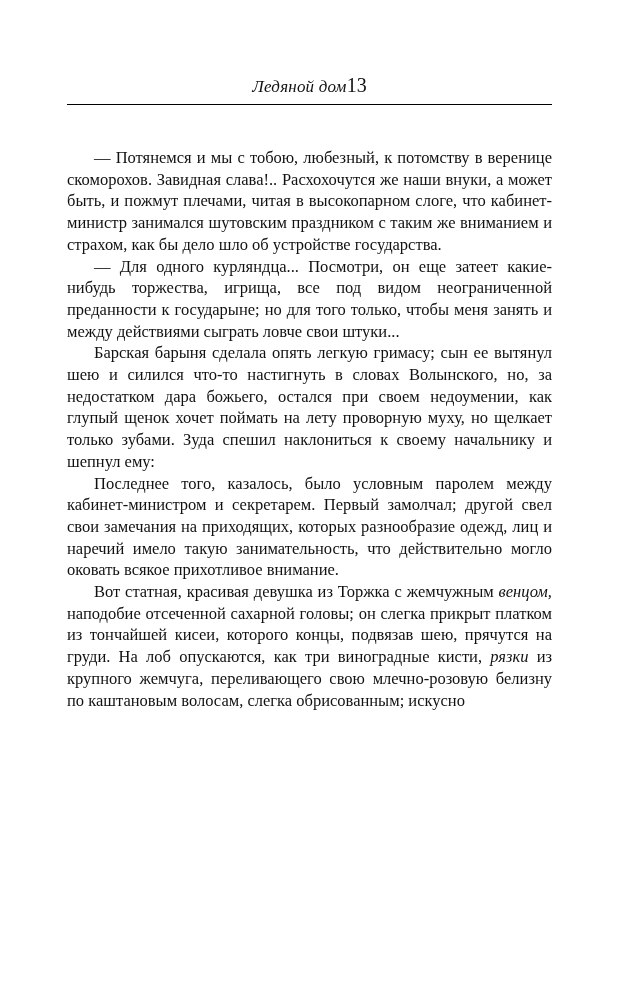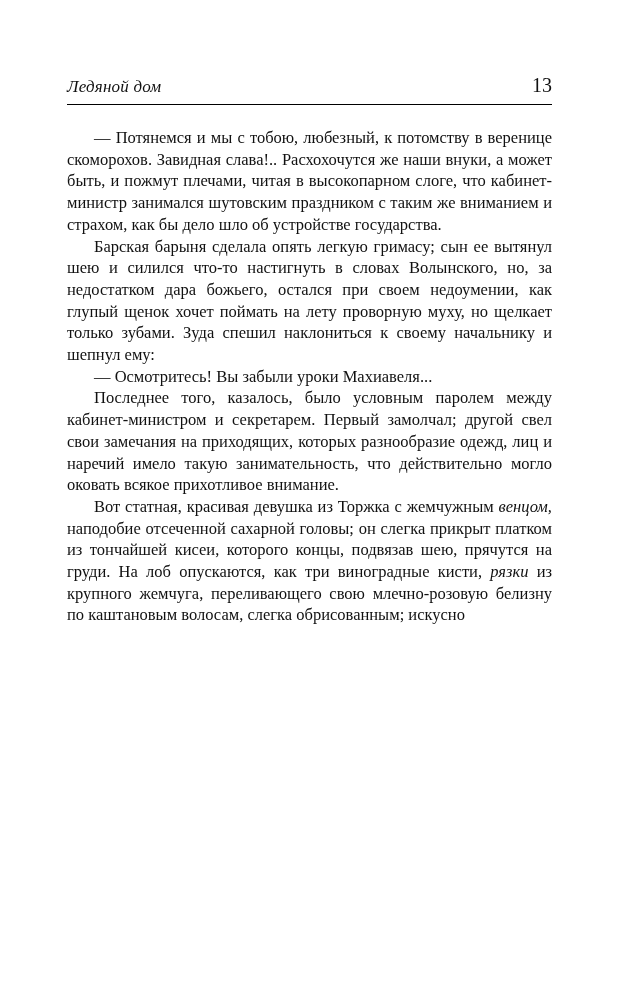--- a/index.html
+++ b/index.html
@@ -16,36 +16,36 @@
     }
     .page {
       box-sizing: border-box;
       width: 618px;
       height: 1000px;
       padding: 74px 66px 0 67px;
       background: #ffffff;
     }
     .running-header {
       display: flex;
-      justify-content: space-between;
+      justify-content: center;
       align-items: baseline;
       border-bottom: 1.2px solid #000000;
       padding-bottom: 7px;
     }
     .running-header .title {
       font-style: italic;
       font-size: 17px;
       letter-spacing: 0.2px;
     }
     .running-header .pagenum {
       font-size: 20px;
       font-style: normal;
     }
     .body-text {
-      margin-top: 22px;
+      margin-top: 42px;
       font-size: 16.5px;
       line-height: 21.7px;
       text-align: justify;
       hyphens: auto;
       -webkit-hyphens: auto;
     }
     .para {
       margin: 0;
       text-indent: 27px;
     }
@@ -61,24 +61,24 @@
   <div class="running-header">
     <span class="title">Ледяной дом</span>
     <span class="pagenum">13</span>
   </div>
 
   <div class="body-text">
 
     <p class="para"><span>— Потянемся и мы с тобою, любезный, к потомству в веренице скоморохов. Завидная слава!.. Расхохочутся же наши внуки, а может быть, и пожмут плечами, читая в высокопарном слоге, что кабинет-министр занимался шутовским праздником с таким же вниманием и страхом, как бы дело шло об устройстве государства.</span></p>
 
 
+    <p class="para"><span>— Для одного курляндца... Посмотри, он еще затеет какие-нибудь торжества, игрища, все под видом неограниченной преданности к государыне; но для того только, чтобы меня занять и между действиями сыграть ловче свои штуки...</span></p>
 
     <p class="para"><span>Барская барыня сделала опять легкую гримасу; сын ее вытянул шею и силился что-то настигнуть в словах Волынского, но, за недостатком дара божьего, остался при своем недоумении, как глупый щенок хочет поймать на лету проворную муху, но щелкает только зубами. Зуда спешил наклониться к своему начальнику и шепнул ему:</span></p>
 
-    <p class="para"><span>— Осмотритесь! Вы забыли уроки Махиавеля...</span></p>
 
     <p class="para"><span>Последнее того, казалось, было условным паролем между кабинет-министром и секретарем. Первый замолчал; другой свел свои замечания на приходящих, которых разнообразие одежд, лиц и наречий имело такую занимательность, что действительно могло оковать всякое прихотливое внимание.</span></p>
 
     <p class="para"><span>Вот статная, красивая девушка из Торжка с жемчужным </span><em class="it">венцом,</em><span> наподобие отсеченной сахарной головы; он слегка прикрыт платком из тончайшей кисеи, которого концы, подвязав шею, прячутся на груди. На лоб опускаются, как три виноградные кисти, </span><em class="it">рязки</em><span> из крупного жемчуга, переливающего свою млечно-розовую белизну по каштановым волосам, слегка обрисованным; искусно</span></p>
 
   </div>
 
 </div>
 
 </body></html>

